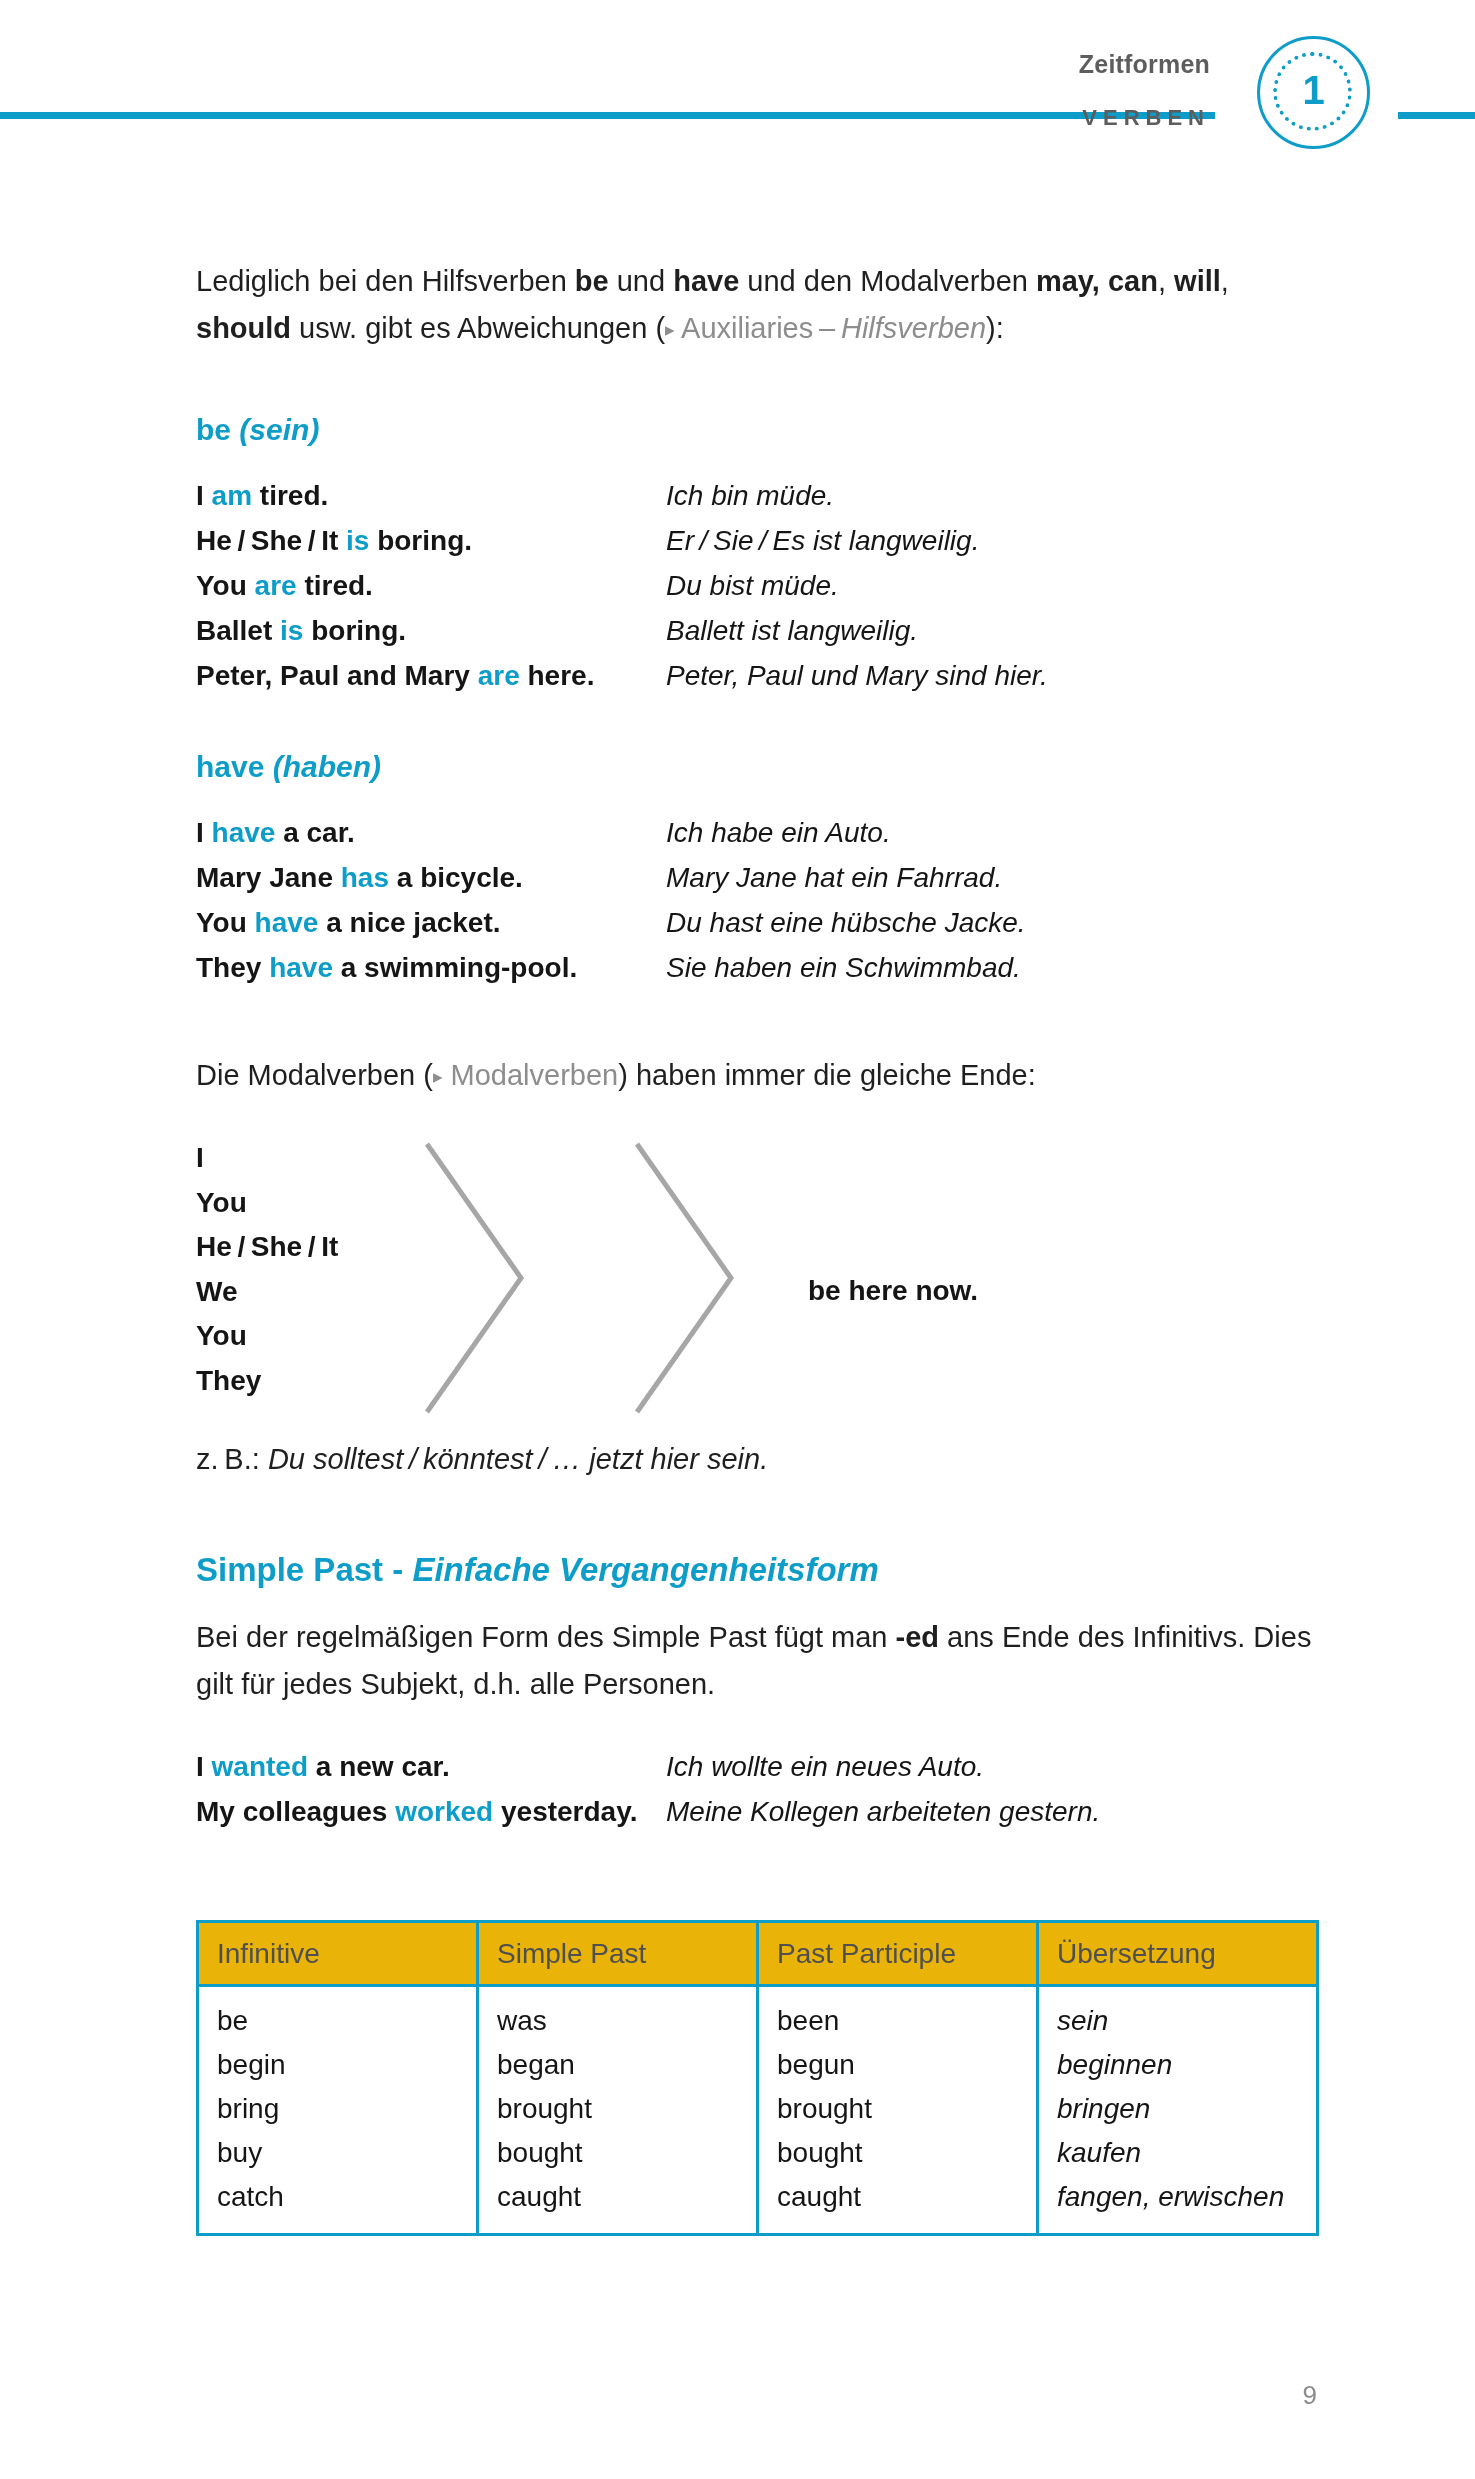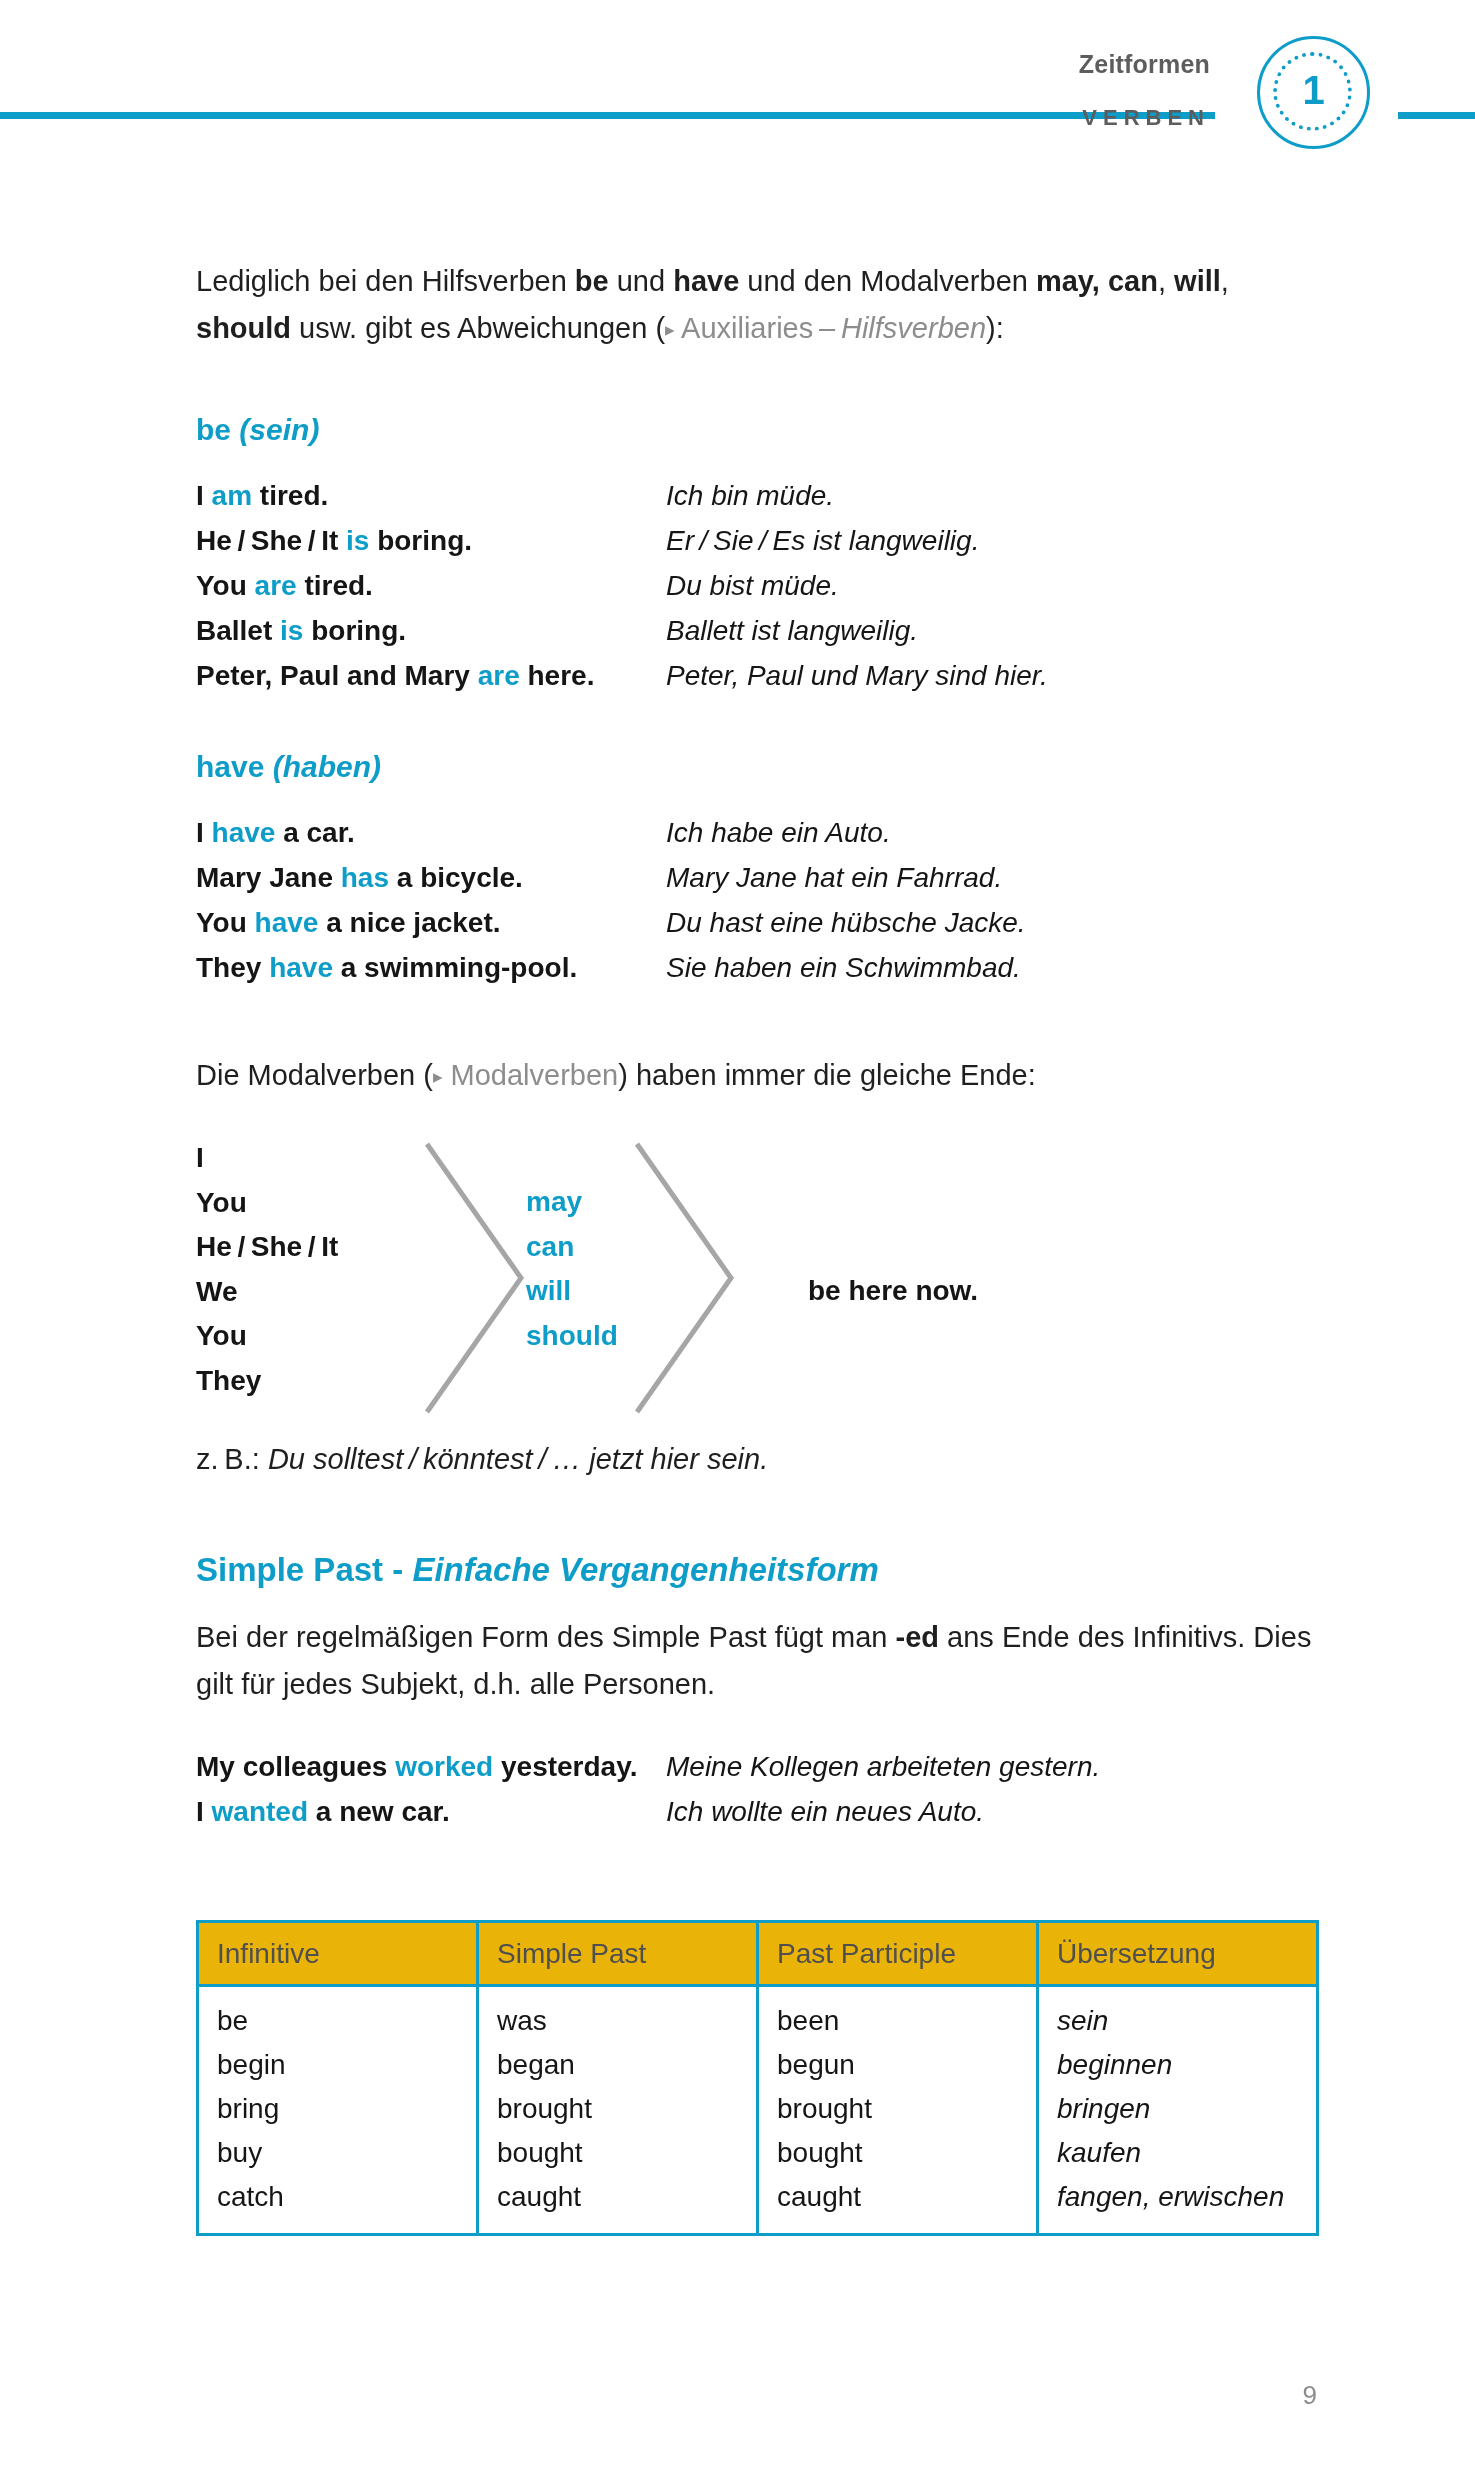--- a/index.html
+++ b/index.html
@@ -354,26 +354,20 @@
       <div>He / She / It</div>
       <div>We</div>
       <div>You</div>
       <div>They</div>
     </div>
 
     <svg class="chev chev1" width="110" height="280" viewBox="0 0 110 280">
       <polyline points="6,6 100,140 6,274" fill="none" stroke="#a6a6a6" stroke-width="5"></polyline>
     </svg>
 
-    <div class="modal-col-verbs">
-      <div>may</div>
-      <div>can</div>
-      <div>will</div>
-      <div>should</div>
-    </div>
 
     <svg class="chev chev2" width="110" height="280" viewBox="0 0 110 280">
       <polyline points="6,6 100,140 6,274" fill="none" stroke="#a6a6a6" stroke-width="5"></polyline>
     </svg>
 
     <div class="modal-tail">be here now.</div>
   </div>
 
   <p class="body-text"><span>z. B.: </span><i>Du solltest / könntest / … jetzt hier sein.</i></p>
 
@@ -383,26 +377,26 @@
 
   <div class="sp-28"></div>
 
   <p class="body-text"><span>Bei der regelmäßigen Form des Simple Past fügt man </span><b>-ed</b><span> ans Ende des Infinitivs. Dies gilt für jedes Subjekt, d.h. alle Personen.</span></p>
 
   <div class="sp-36"></div>
 
   <table class="examples">
     <tbody>
       <tr>
+        <td class="en"><span>I </span><span class="hl">wanted</span><span> a new car.</span></td>
+        <td class="de">Ich wollte ein neues Auto.</td>
+      </tr>
+      <tr>
         <td class="en"><span>My colleagues </span><span class="hl">worked</span><span> yesterday.</span></td>
         <td class="de">Meine Kollegen arbeiteten gestern.</td>
-      </tr>
-      <tr>
-        <td class="en"><span>I </span><span class="hl">wanted</span><span> a new car.</span></td>
-        <td class="de">Ich wollte ein neues Auto.</td>
       </tr>
     </tbody>
   </table>
 
   <div class="sp-46"></div>
 
 
   <div class="sp-40"></div>
 
   <table class="verbs">

